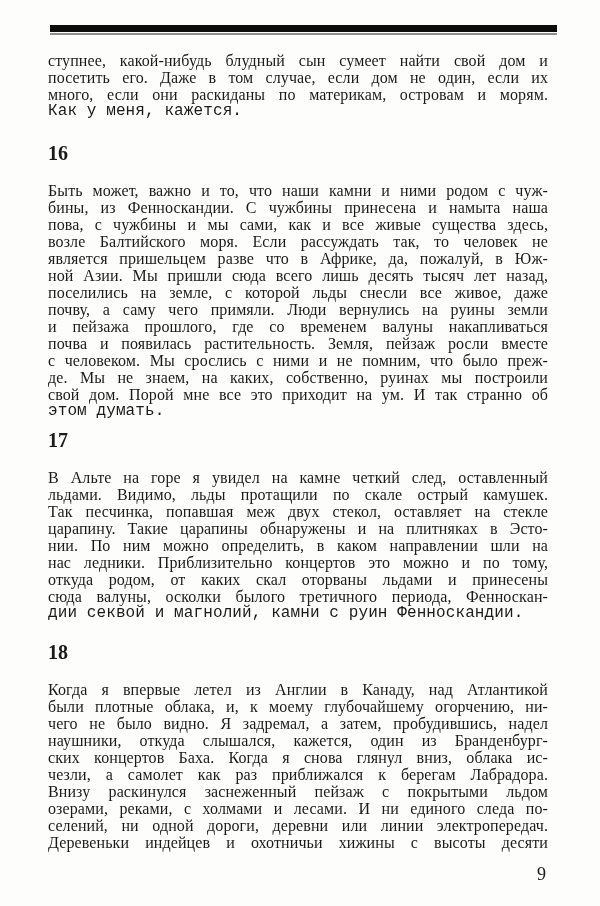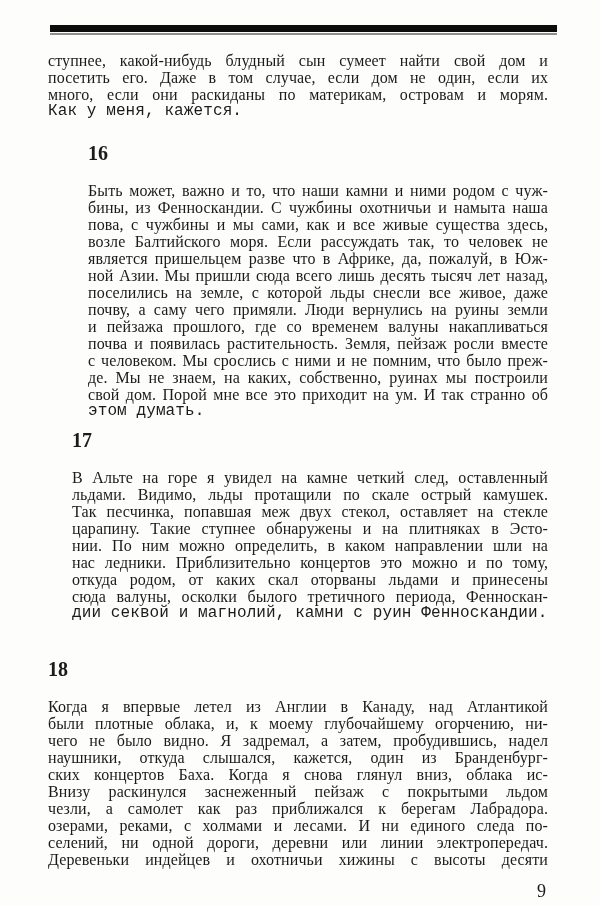--- a/index.html
+++ b/index.html
@@ -72,63 +72,63 @@
 
   <div class="content">
     <div id="intro-paragraph" class="paragraph intro-paragraph">
         <div class="line">ступнее, какой-нибудь блудный сын сумеет найти свой дом и</div>
         <div class="line">посетить его. Даже в том случае, если дом не один, если их</div>
         <div class="line">много, если они раскиданы по материкам, островам и морям.</div>
         <div class="line para-end">Как у меня, кажется.</div>
       </div>
 
     <div id="sections-container">
-        <div style="margin-top: 23px; margin-left: 40px;">
+        <div style="margin-top: 23px;">
           <div class="section-heading">16</div>
           <div class="paragraph section-paragraph">
             <div class="line">Быть может, важно и то, что наши камни и ними родом с чуж-</div>
-            <div class="line">бины, из Фенноскандии. С чужбины охотничьи и намыта наша</div>
+            <div class="line">бины, из Фенноскандии. С чужбины принесена и намыта наша</div>
             <div class="line">пова, с чужбины и мы сами, как и все живые существа здесь,</div>
             <div class="line">возле Балтийского моря. Если рассуждать так, то человек не</div>
             <div class="line">является пришельцем разве что в Африке, да, пожалуй, в Юж-</div>
             <div class="line">ной Азии. Мы пришли сюда всего лишь десять тысяч лет назад,</div>
             <div class="line">поселились на земле, с которой льды снесли все живое, даже</div>
             <div class="line">почву, а саму чего примяли. Люди вернулись на руины земли</div>
             <div class="line">и пейзажа прошлого, где со временем валуны накапливаться</div>
             <div class="line">почва и появилась растительность. Земля, пейзаж росли вместе</div>
             <div class="line">с человеком. Мы срослись с ними и не помним, что было преж-</div>
             <div class="line">де. Мы не знаем, на каких, собственно, руинах мы построили</div>
             <div class="line">свой дом. Порой мне все это приходит на ум. И так странно об</div>
             <div class="line para-end">этом думать.</div>
           </div>
         </div>
-        <div style="margin-top: 10px; margin-left: 24px;">
+        <div style="margin-top: 10px;">
           <div class="section-heading">17</div>
           <div class="paragraph section-paragraph">
             <div class="line">В Альте на горе я увидел на камне четкий след, оставленный</div>
             <div class="line">льдами. Видимо, льды протащили по скале острый камушек.</div>
             <div class="line">Так песчинка, попавшая меж двух стекол, оставляет на стекле</div>
-            <div class="line">царапину. Такие ступнее обнаружены и на плитняках в Эсто-</div>
+            <div class="line">царапину. Такие царапины обнаружены и на плитняках в Эсто-</div>
             <div class="line">нии. По ним можно определить, в каком направлении шли на</div>
             <div class="line">нас ледники. Приблизительно концертов это можно и по тому,</div>
             <div class="line">откуда родом, от каких скал оторваны льдами и принесены</div>
             <div class="line">сюда валуны, осколки былого третичного периода, Фенноскан-</div>
             <div class="line para-end">дии секвой и магнолий, камни с руин Фенноскандии.</div>
           </div>
         </div>
-        <div style="margin-top: 37px;">
+        <div style="margin-top: 20px;">
           <div class="section-heading">18</div>
           <div class="paragraph section-paragraph">
             <div class="line">Когда я впервые летел из Англии в Канаду, над Атлантикой</div>
             <div class="line">были плотные облака, и, к моему глубочайшему огорчению, ни-</div>
             <div class="line">чего не было видно. Я задремал, а затем, пробудившись, надел</div>
             <div class="line">наушники, откуда слышался, кажется, один из Бранденбург-</div>
             <div class="line">ских концертов Баха. Когда я снова глянул вниз, облака ис-</div>
+            <div class="line">чезли, а самолет как раз приближался к берегам Лабрадора.</div>
             <div class="line">Внизу раскинулся заснеженный пейзаж с покрытыми льдом</div>
-            <div class="line">чезли, а самолет как раз приближался к берегам Лабрадора.</div>
             <div class="line">озерами, реками, с холмами и лесами. И ни единого следа по-</div>
             <div class="line">селений, ни одной дороги, деревни или линии электропередач.</div>
             <div class="line">Деревеньки индейцев и охотничьи хижины с высоты десяти</div>
           </div>
         </div>
       </div>
 
     <div class="page-number">9</div>
   </div>
 

